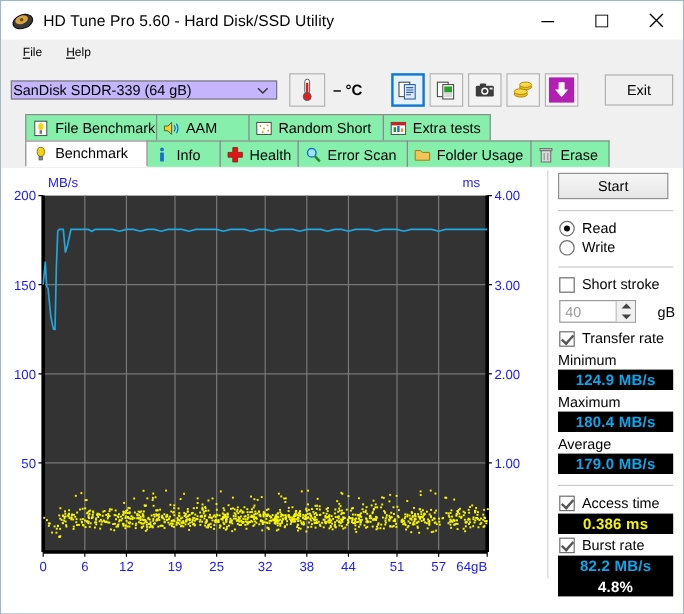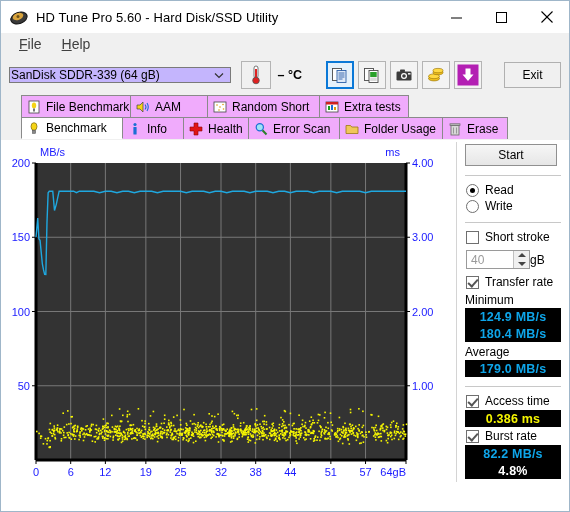--- a/index.html
+++ b/index.html
@@ -22,21 +22,21 @@
                 position:relative; flex:0 0 22px; }
   .title-text { font-size:13px; color:#000; flex:1; letter-spacing:0.1px; }
   .win-btns { display:flex; height:32px; }
   .win-btn { width:45px; height:32px; display:flex; align-items:center;
              justify-content:center; color:#000; font-size:13px; }
   .win-btn svg { display:block; }
 
   
   .menubar { height:22px; background:#f0f0f0; display:flex; align-items:center;
              padding-left:8px; flex:0 0 22px; }
-  .menu-item { padding:2px 10px; font-size:14px; color:#404040; }
+  .menu-item { padding:2px 10px; font-size:10px; color:#000000; }
   .menu-item u { text-decoration:underline; }
 
   
   .toolbar { height:40px; background:#f0f0f0; display:flex; align-items:center;
              padding:0 8px; flex:0 0 40px; gap:0; }
   .drive-select { width:226px; height:16px; background:#c4b5fd; border:1px solid #7a7a7a;
                   display:flex; align-items:center; padding:0 4px 0 1px;
                   font-size:12px; color:#000; }
   .drive-select .dsname { flex:1; }
   .chev { width:14px; height:14px; }
@@ -49,21 +49,21 @@
           display:flex; align-items:center; justify-content:center; }
   .tbtn.sel { border:2px solid #0a78d7; background:#e5f1fb; }
   .tbtn.purple { border:1px solid #b4b4b4; }
   .exit-btn { margin-left:22px; width:58px; height:26px; border:1px solid #b0b0b0;
               background:#f0f0f0; display:flex; align-items:center;
               justify-content:center; font-size:12px; color:#000; }
 
   
   .tabs-wrap { flex:0 0 45px; background:#f0f0f0; position:relative; padding-left:20px; }
   .tab-row { display:flex; height:22px; }
-  .tab { height:22px; border:1px solid #8a8a8a; border-bottom:none; background:#f0abfc;
+  .tab { height:22px; border:1px solid #8a8a8a; border-bottom:none; background:#86efac;
          display:flex; align-items:center; padding:0 7px 0 5px; margin-right:-1px;
          font-size:12px; color:#000; gap:5px; white-space:nowrap; }
   .tab .ti { width:14px; height:14px; display:block; flex:0 0 14px; }
   .tab-row2 .tab.active { background:#ffffff; border-bottom:1px solid #ffffff;
                           position:relative; z-index:3; }
   .tab-row2 { margin-top:0; }
 
   
   .content { flex:1; background:#ffffff; position:relative; }
 
@@ -81,21 +81,21 @@
                            font-size:12px; color:#000; }
   .radio { width:13px; height:13px; border:1px solid #6f6f6f; border-radius:50%;
            background:#fff; position:relative; flex:0 0 13px; }
   .radio.on::after { content:""; position:absolute; left:3px; top:3px; width:5px; height:5px;
                      border-radius:50%; background:#000; }
   .cbox { width:13px; height:13px; border:1px solid #6f6f6f; background:#fff;
           position:relative; flex:0 0 13px; }
   .cbox.on::after { content:""; position:absolute; left:3px; top:0px; width:4px; height:8px;
                     border-right:2px solid #555; border-bottom:2px solid #555;
                     transform:rotate(42deg); }
-  .spin-row { display:flex; align-items:center; gap:0; margin:6px 0 6px 3px; }
+  .spin-row { display:flex; align-items:center; gap:18px; margin:6px 0 6px 3px; }
   .spin-box { width:64px; height:19px; border:1px solid #9a9a9a; background:#fff;
               display:flex; align-items:center; }
   .spin-val { flex:1; padding-left:4px; font-size:12px; color:#9a9a9a; }
   .spin-arrows { width:16px; height:17px; border-left:1px solid #c0c0c0; background:#f0f0f0;
                  display:flex; flex-direction:column; align-items:center;
                  justify-content:space-around; }
   .spin-arrows i { display:block; width:0; height:0; }
   .spin-arrows i.up { border-left:4px solid transparent; border-right:4px solid transparent;
                       border-bottom:4px solid #444; }
   .spin-arrows i.dn { border-left:4px solid transparent; border-right:4px solid transparent;
@@ -1634,20 +1634,21 @@
       </div>
 
       <div class="check-row" style="margin-bottom:4px">
         <span class="cbox on"></span>
         <span>Transfer rate</span>
       </div>
 
       <div class="res-label">Minimum</div>
       <div class="res-box cyan">124.9 MB/s</div>
 
+      <div class="res-label">Maximum</div>
       <div class="res-box cyan">180.4 MB/s</div>
 
       <div class="res-label">Average</div>
       <div class="res-box cyan">179.0 MB/s</div>
 
       <div class="sep"></div>
 
       <div class="check-row">
         <span class="cbox on"></span>
         <span>Access time</span>

